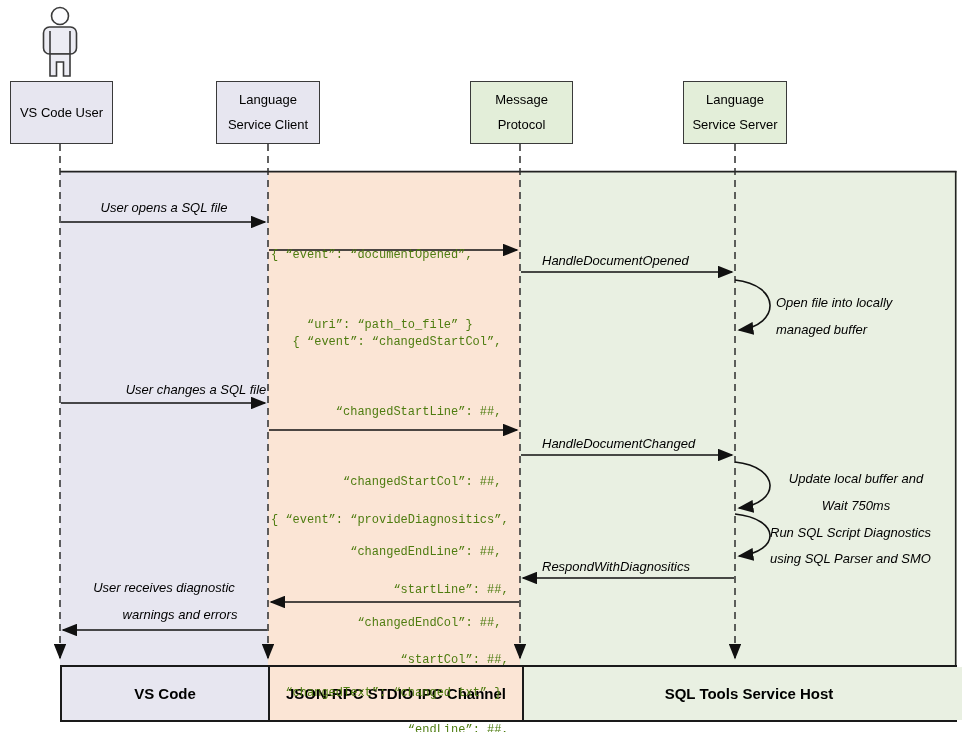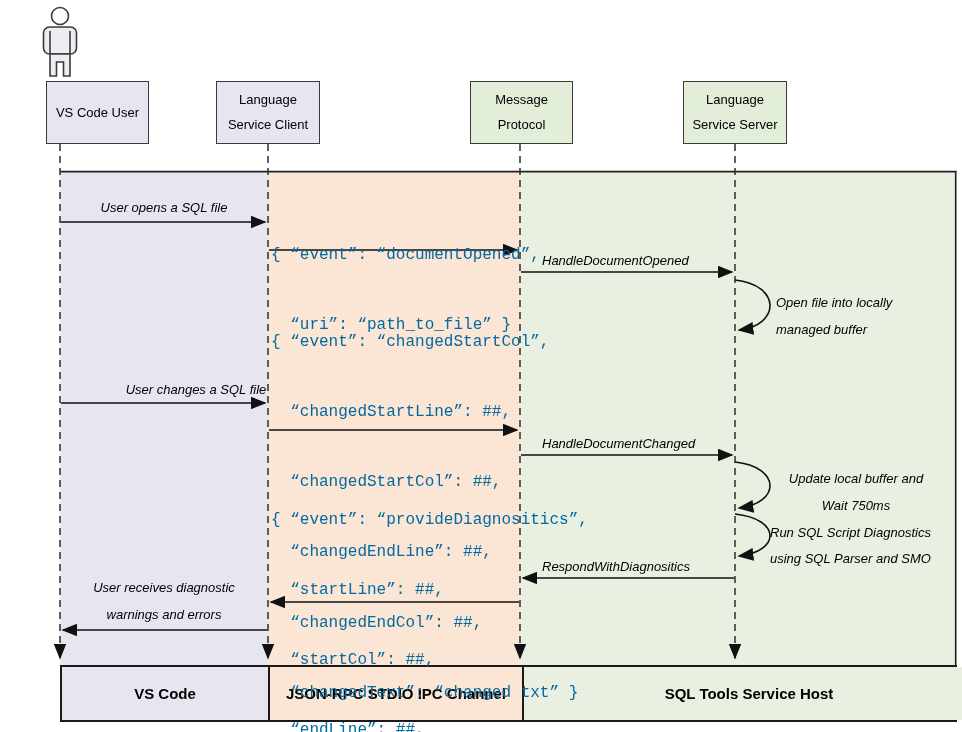--- a/index.html
+++ b/index.html
@@ -27,21 +27,21 @@
   .fcell{
     position:absolute;top:0;height:100%;box-sizing:border-box;
     display:flex;align-items:center;justify-content:center;
     font-weight:bold;font-size:15px;
   }
   .fcell.mid,.fcell.right{border-left:2px solid #1a1a1a;}
   .lbl{position:absolute;font-size:13px;font-style:italic;z-index:6;height:16px;line-height:16px;white-space:nowrap;}
   .lbl.center{text-align:center;}
   .mono{
     position:absolute;z-index:6;font-family:"Liberation Mono","DejaVu Sans Mono",monospace;
-    font-size:16px;line-height:23.4px;white-space:pre;color:#0369a1;
+    font-size:12px;line-height:23.4px;white-space:pre;color:#4d7c0f;text-align:right;
   }
   .actor{position:absolute;left:36px;top:4px;z-index:5;}
 </style>
 </head>
 <body>
 
 <div class="canvas">
 
   <div class="lane lane-vscode"></div>
   <div class="lane lane-channel"></div>
@@ -50,21 +50,21 @@
   <svg class="actor" width="48" height="78" viewBox="0 0 48 78">
     <g fill="#ececf3" stroke="#3a3a3a" stroke-width="1.6">
       <circle cx="24" cy="12" r="8.5" fill="#fcfcfe"></circle>
       <rect x="7.5" y="23" width="33" height="27" rx="6"></rect>
       <line x1="14" y1="27" x2="14" y2="50"></line>
       <line x1="34" y1="27" x2="34" y2="50"></line>
       <path d="M14,50 L34,50 L34,72 L27.5,72 L27.5,58 L20.5,58 L20.5,72 L14,72 Z"></path>
     </g>
   </svg>
 
-  <div class="hbox one lavender" style="left:10px;top:81px;width:103px;height:63px;margin-left:36px;">
+  <div class="hbox one lavender" style="left:10px;top:81px;width:103px;height:63px;">
     <div>VS Code User</div>
   </div>
   <div class="hbox lavender" style="left:216px;top:81px;width:104px;height:63px;">
     <div>Language</div>
     <div>Service Client</div>
   </div>
   <div class="hbox greenbox" style="left:470px;top:81px;width:103px;height:63px;">
     <div>Message</div>
     <div>Protocol</div>
   </div>
@@ -110,21 +110,21 @@
 
       <path d="M735,280 C781,285 781,325 739,330"></path>
       <path d="M735,462 C781,467 781,503 739,508"></path>
       <path d="M735,514 C781,519 781,551 739,556"></path>
     </g>
   </svg>
 
   <div class="lbl center" style="left:60px;top:200px;width:208px;">User opens a SQL file</div>
   <div class="lbl center" style="left:60px;top:382px;width:208px;margin-left:32px;">User changes a SQL file</div>
   <div class="lbl center" style="left:60px;top:580px;width:208px;">User receives diagnostic</div>
-  <div class="lbl center" style="left:60px;top:607px;width:208px;">warnings and errors</div>
+  <div class="lbl center" style="left:60px;top:607px;width:208px;padding-left:16px;">warnings and errors</div>
 
   <div class="lbl" style="left:542px;top:253px;">HandleDocumentOpened</div>
   <div class="lbl" style="left:542px;top:436px;">HandleDocumentChanged</div>
   <div class="lbl" style="left:542px;top:559px;">RespondWithDiagnositics</div>
 
   <div class="lbl" style="left:776px;top:295px;">Open file into locally</div>
   <div class="lbl" style="left:776px;top:322px;">managed buffer</div>
 
   <div class="lbl center" style="left:770px;top:471px;width:172px;">Update local buffer and</div>
   <div class="lbl center" style="left:770px;top:498px;width:172px;">Wait 750ms</div>

